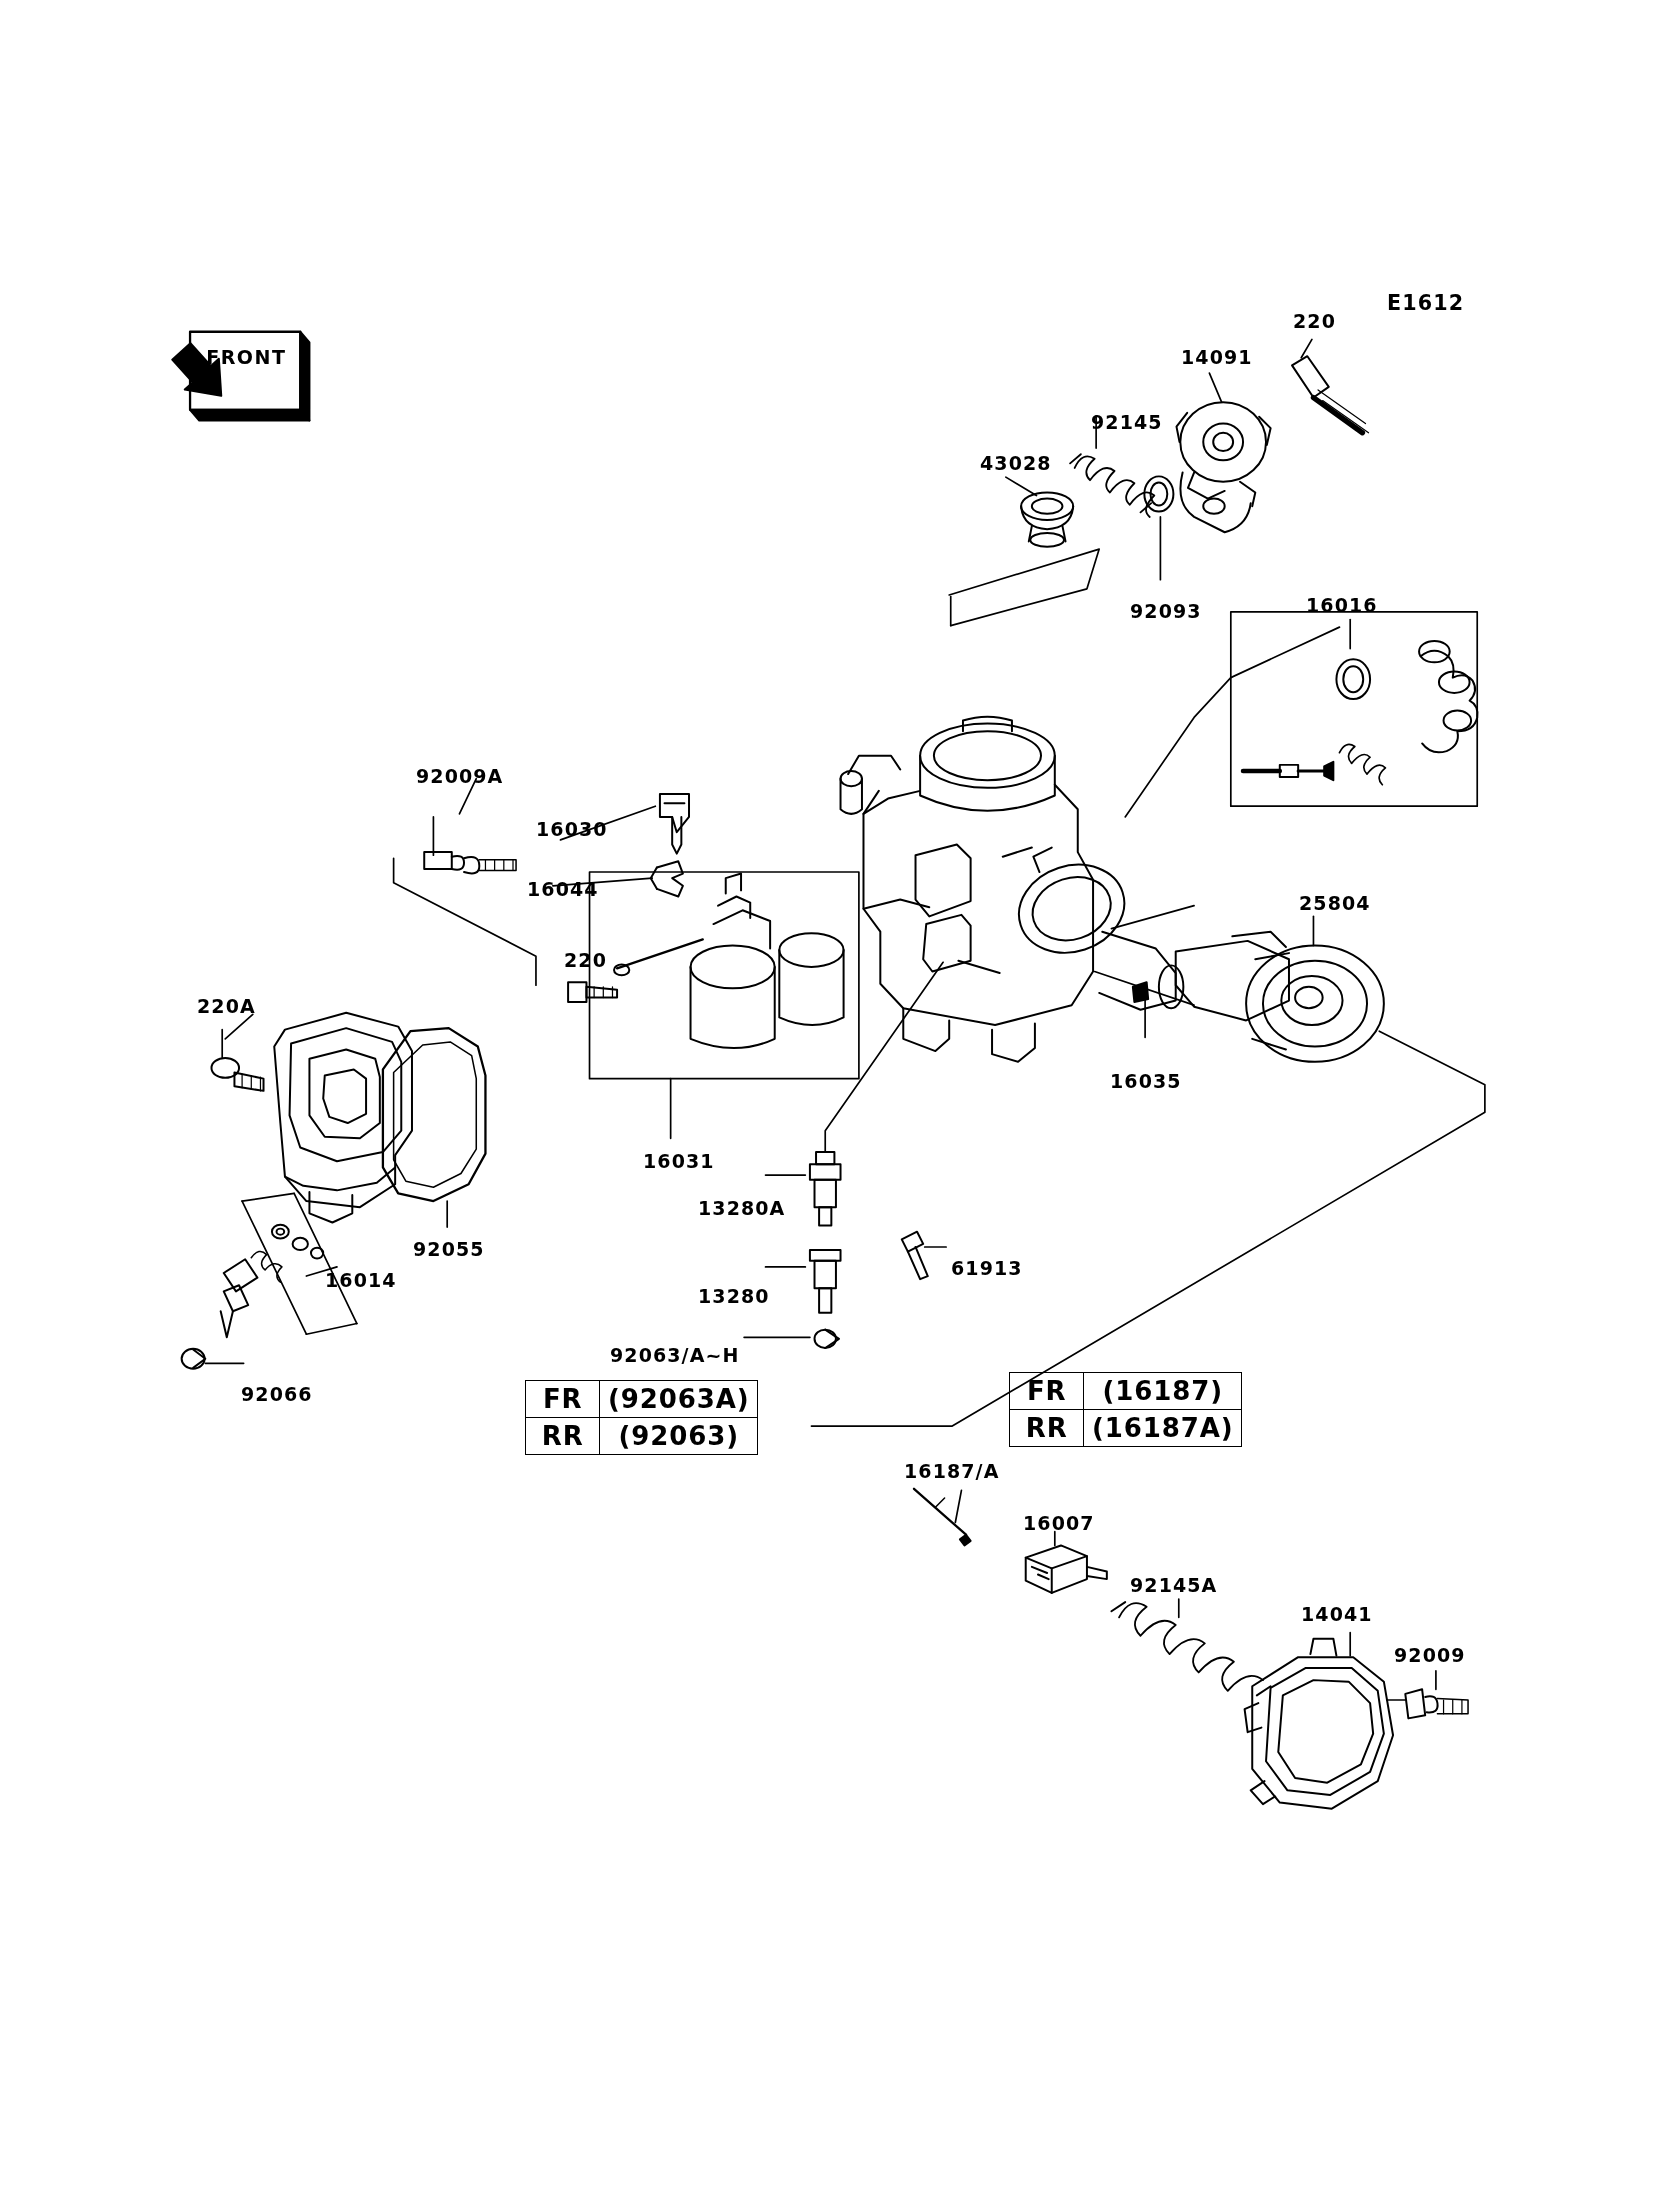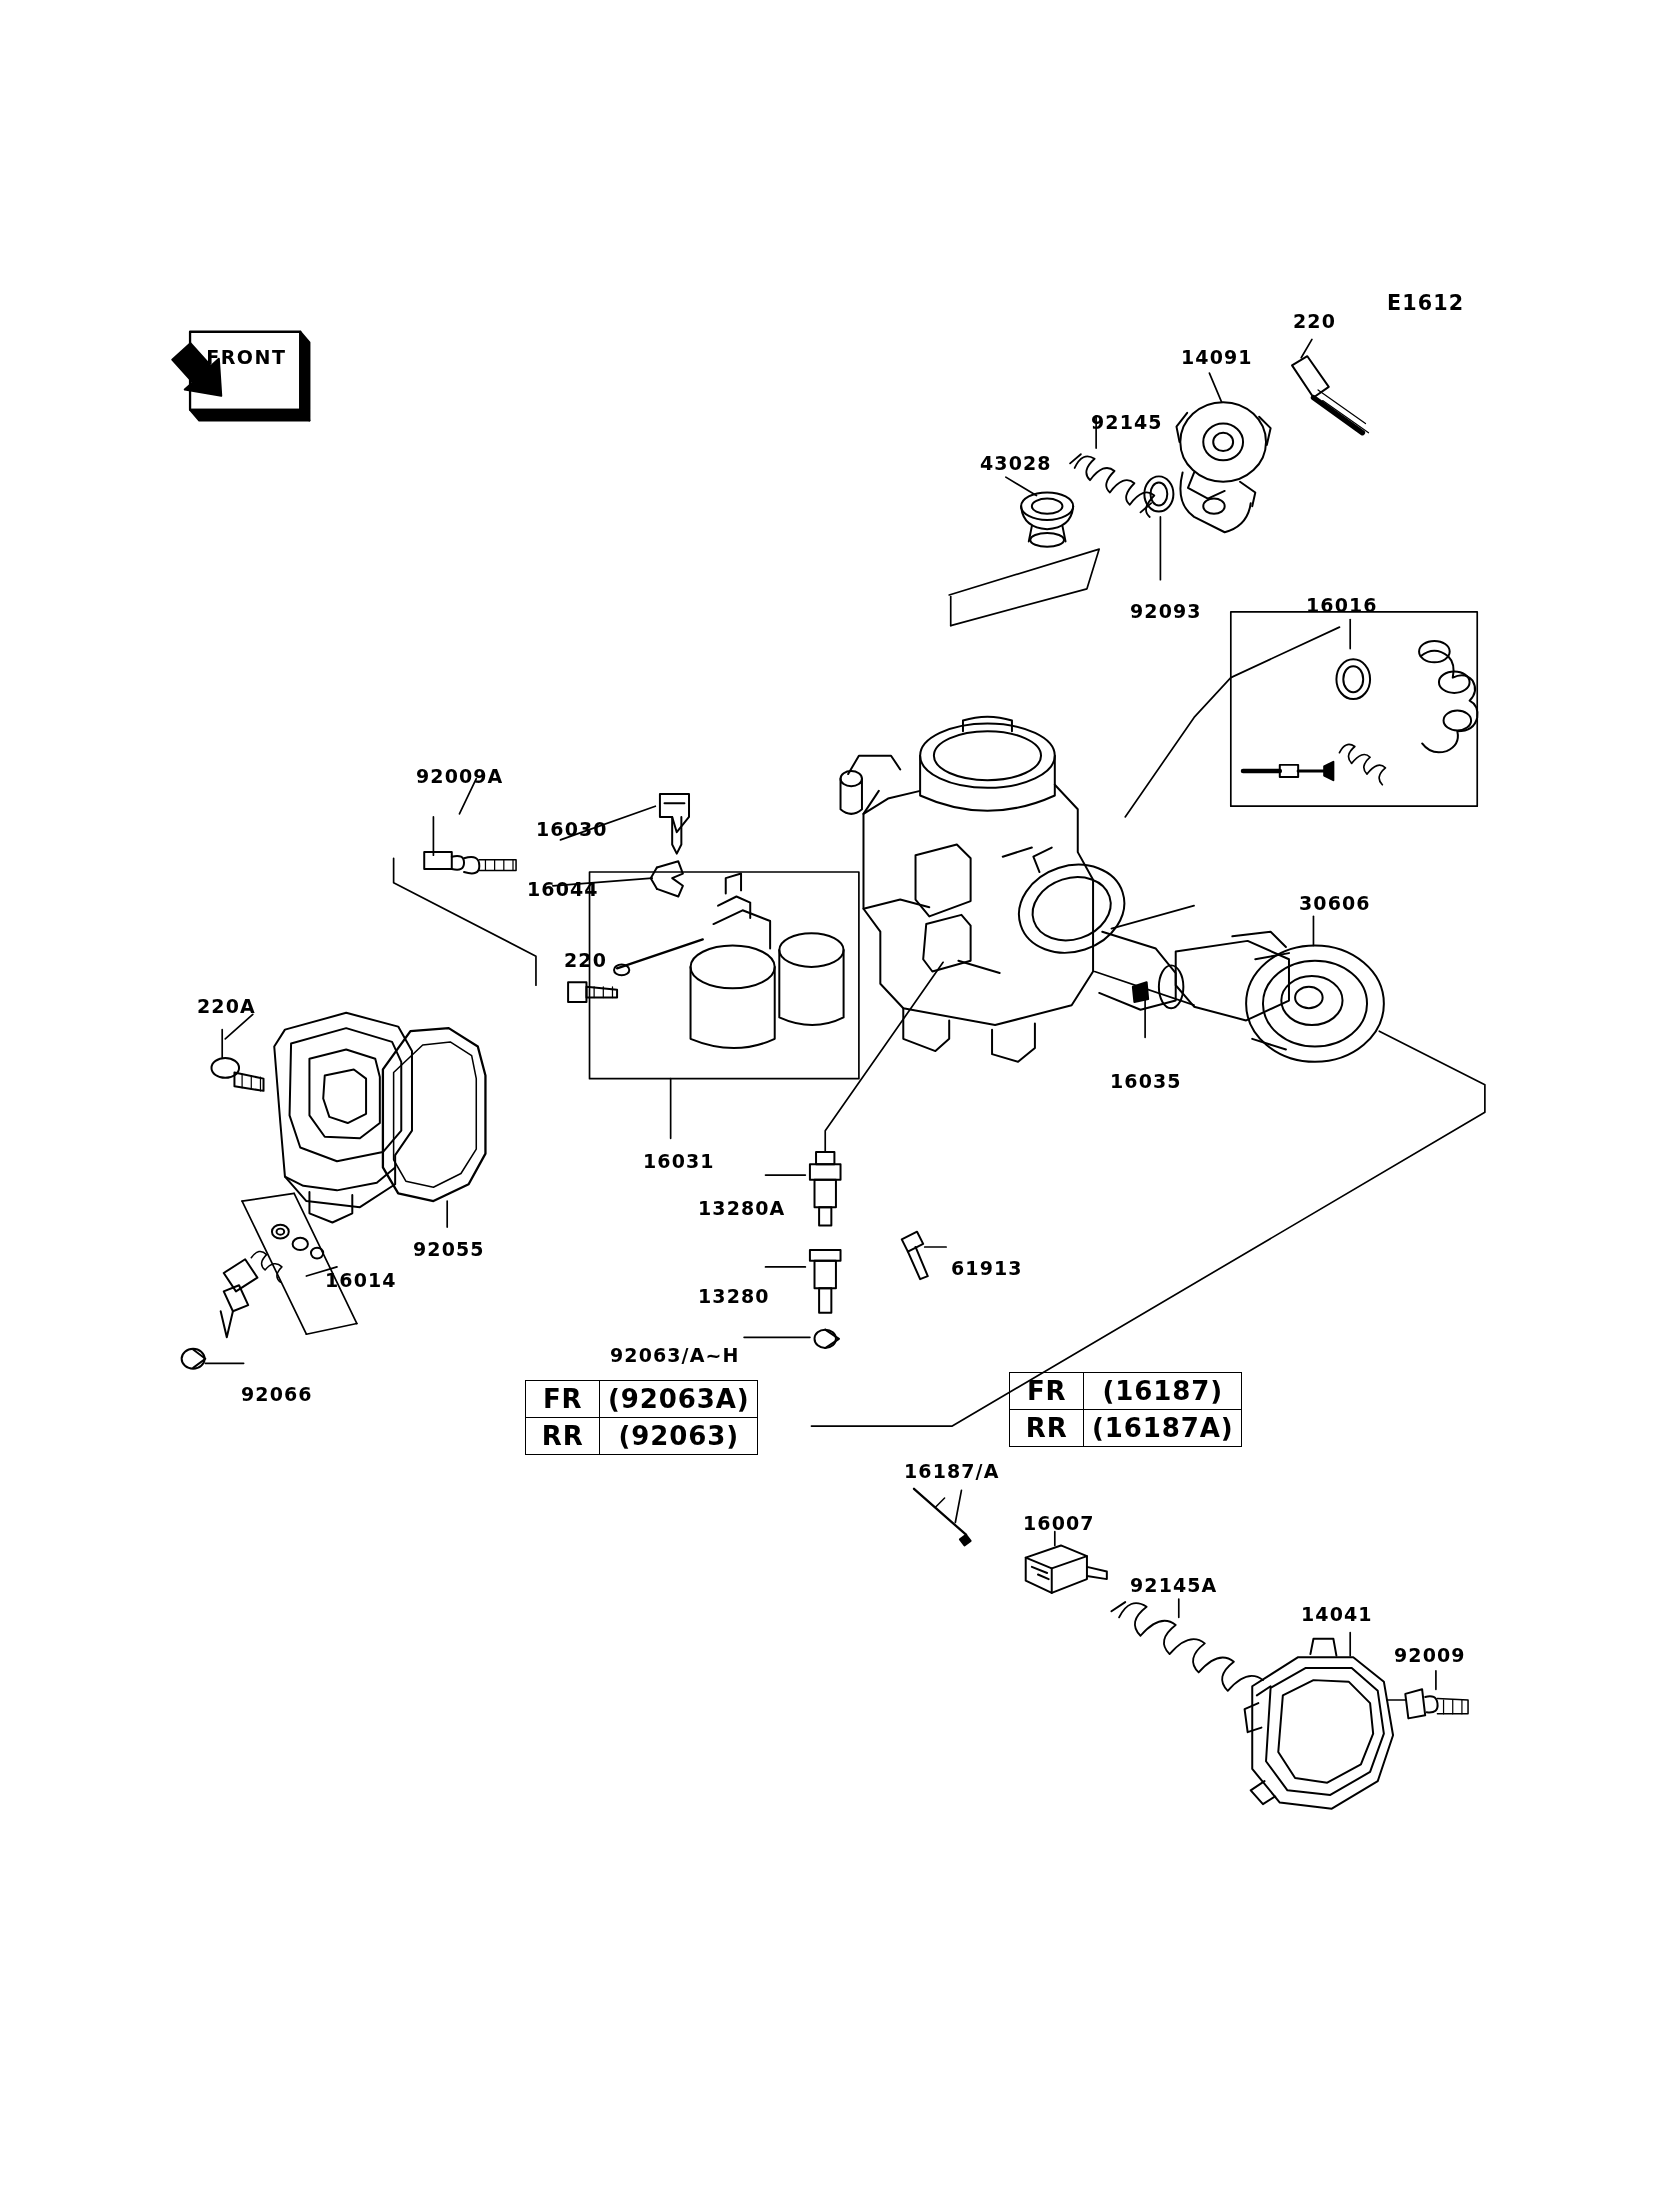--- a/index.html
+++ b/index.html
@@ -360,21 +360,21 @@
 
   <div class="lbl" style="left:1293px; top:266px;">220</div>
   <div class="lbl" style="left:1181px; top:302px;">14091</div>
   <div class="lbl" style="left:1091px; top:367px;">92145</div>
   <div class="lbl" style="left:980px; top:408px;">43028</div>
   <div class="lbl" style="left:1130px; top:556px;">92093</div>
   <div class="lbl" style="left:1306px; top:550px;">16016</div>
   <div class="lbl" style="left:416px;  top:721px;">92009A</div>
   <div class="lbl" style="left:536px;  top:774px;text-align:center;">16030</div>
   <div class="lbl" style="left:527px;  top:834px;">16044</div>
-  <div class="lbl" style="left:1299px; top:848px;">30606</div>
+  <div class="lbl" style="left:1299px; top:848px;">25804</div>
   <div class="lbl" style="left:564px;  top:905px;">220</div>
   <div class="lbl" style="left:197px;  top:951px;">220A</div>
   <div class="lbl" style="left:1110px; top:1026px;">16035</div>
   <div class="lbl" style="left:643px;  top:1106px;">16031</div>
   <div class="lbl" style="left:413px;  top:1194px;">92055</div>
   <div class="lbl" style="left:698px;  top:1153px;">13280A</div>
   <div class="lbl" style="left:325px;  top:1225px;">16014</div>
   <div class="lbl" style="left:951px; top:1213px;">61913</div>
   <div class="lbl" style="left:698px;  top:1241px;">13280</div>
   <div class="lbl" style="left:241px;  top:1339px;">92066</div>

